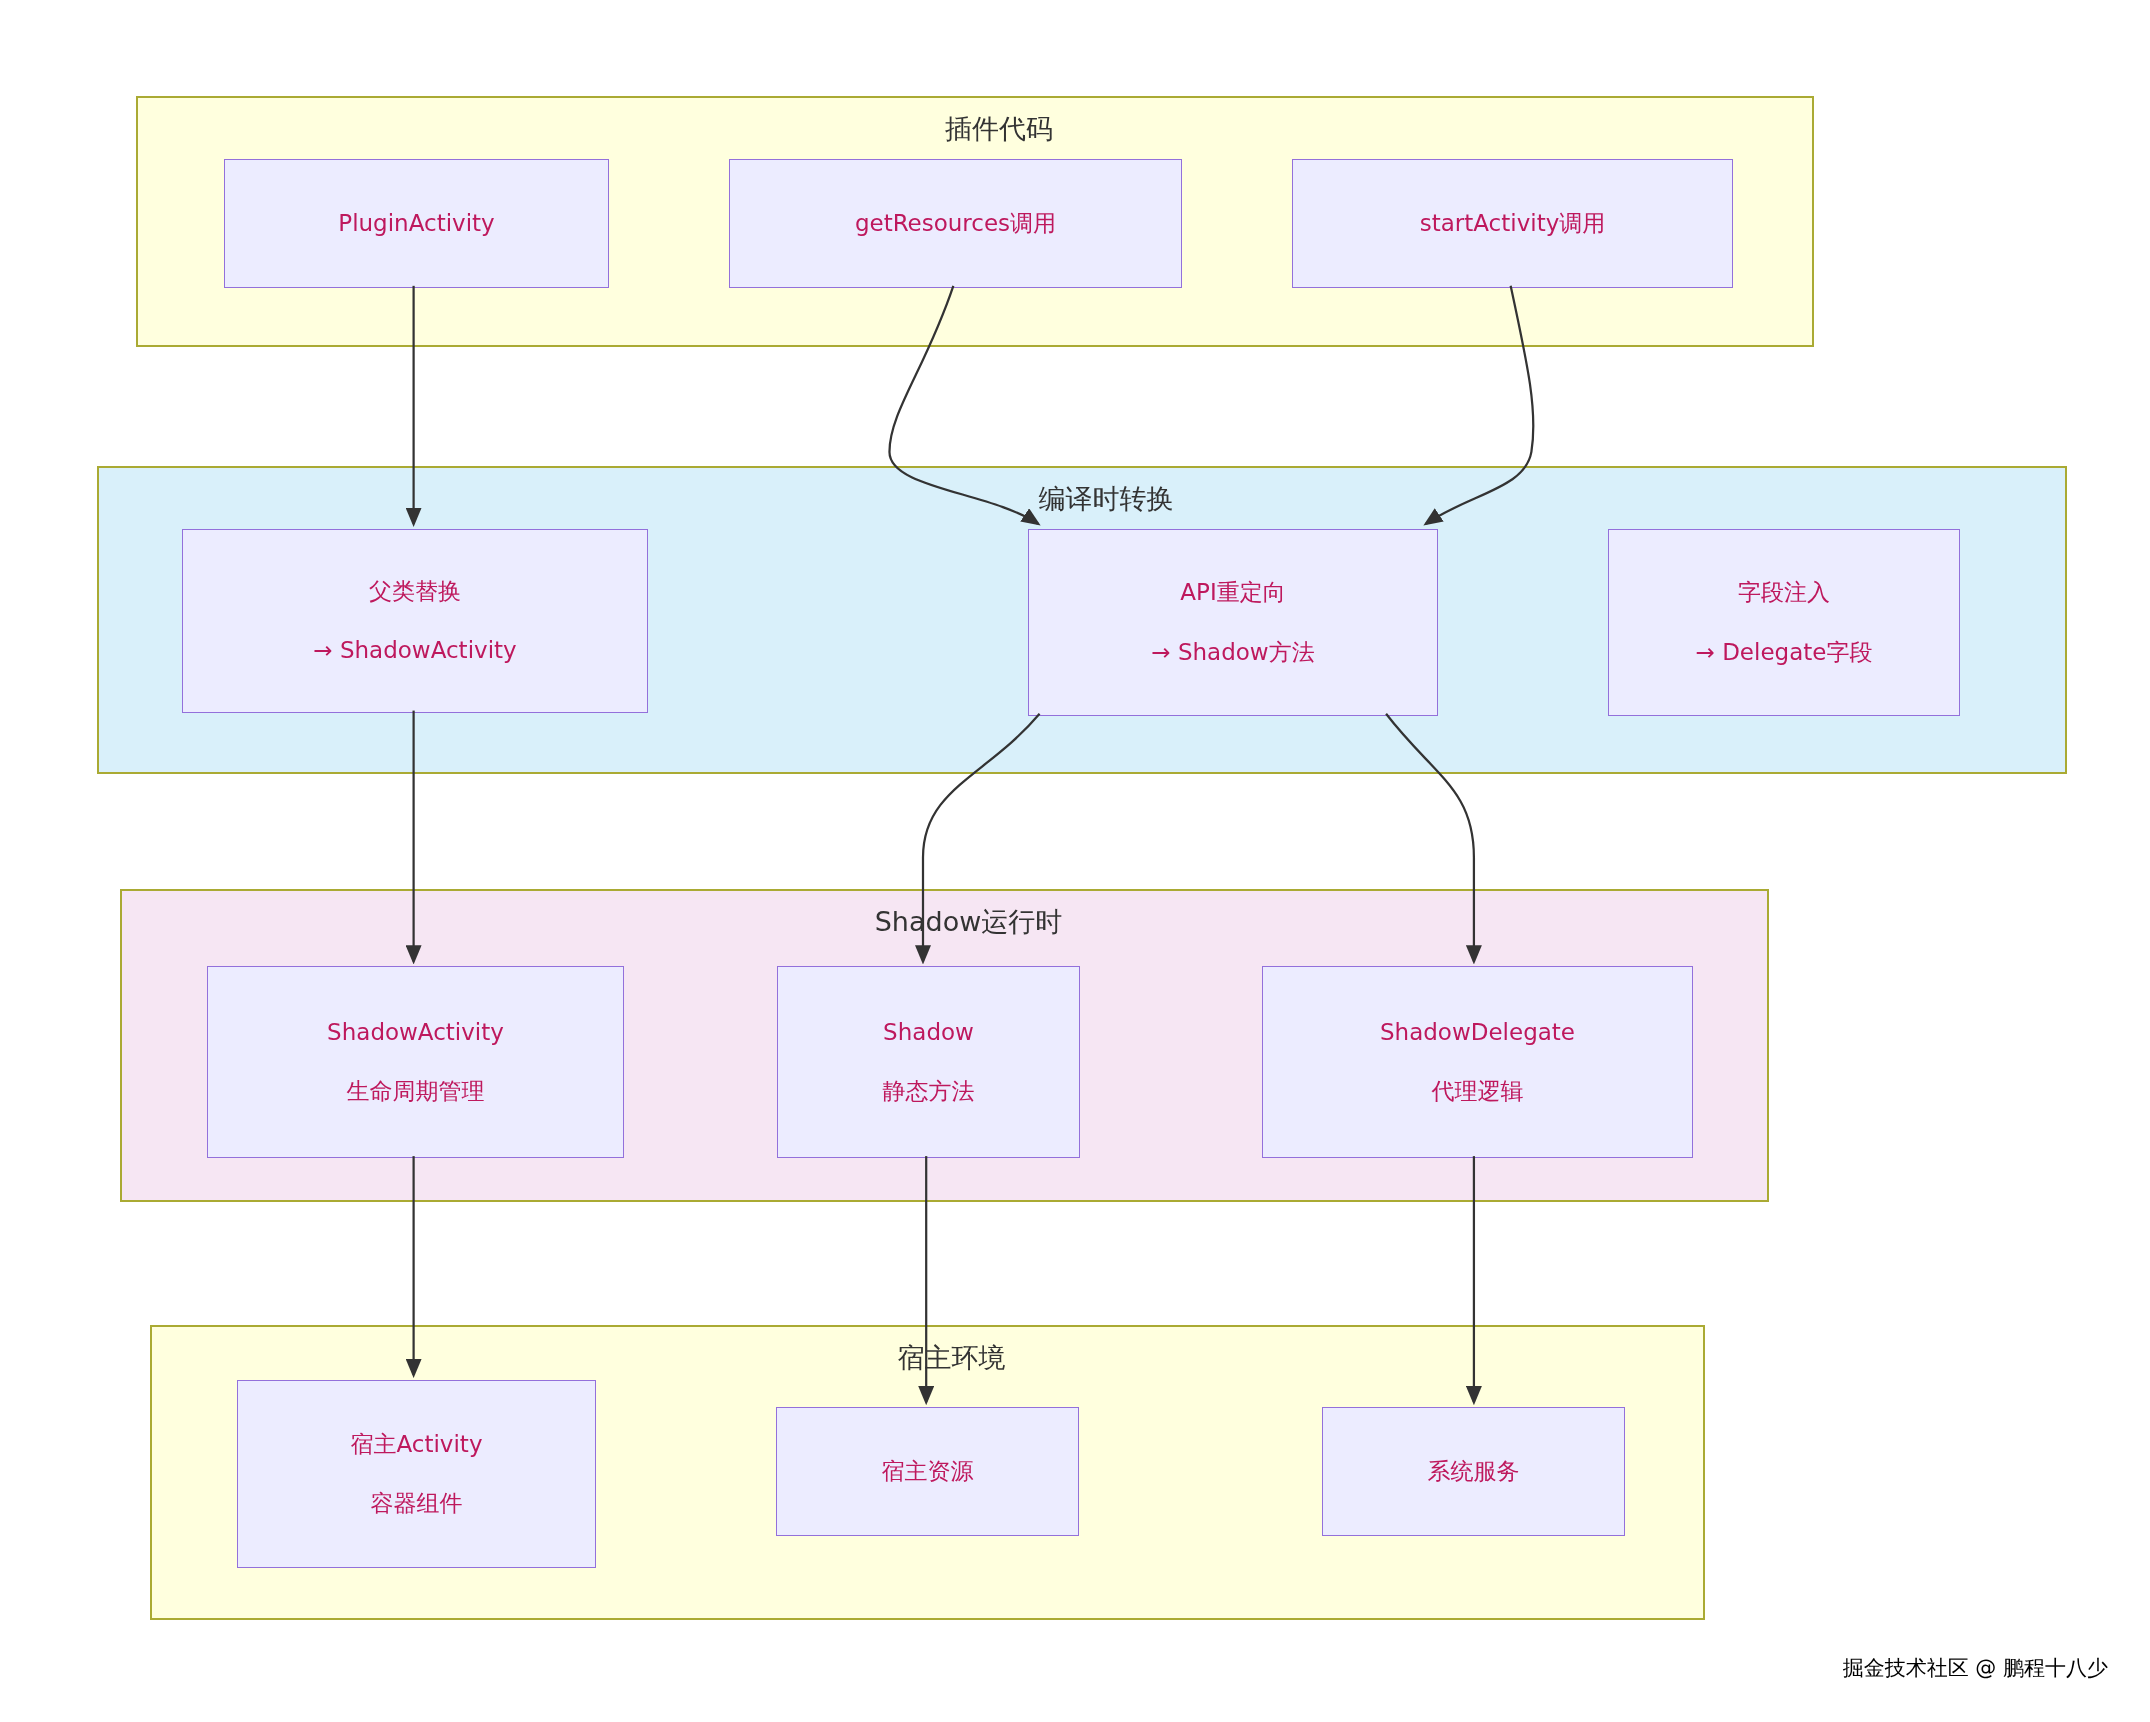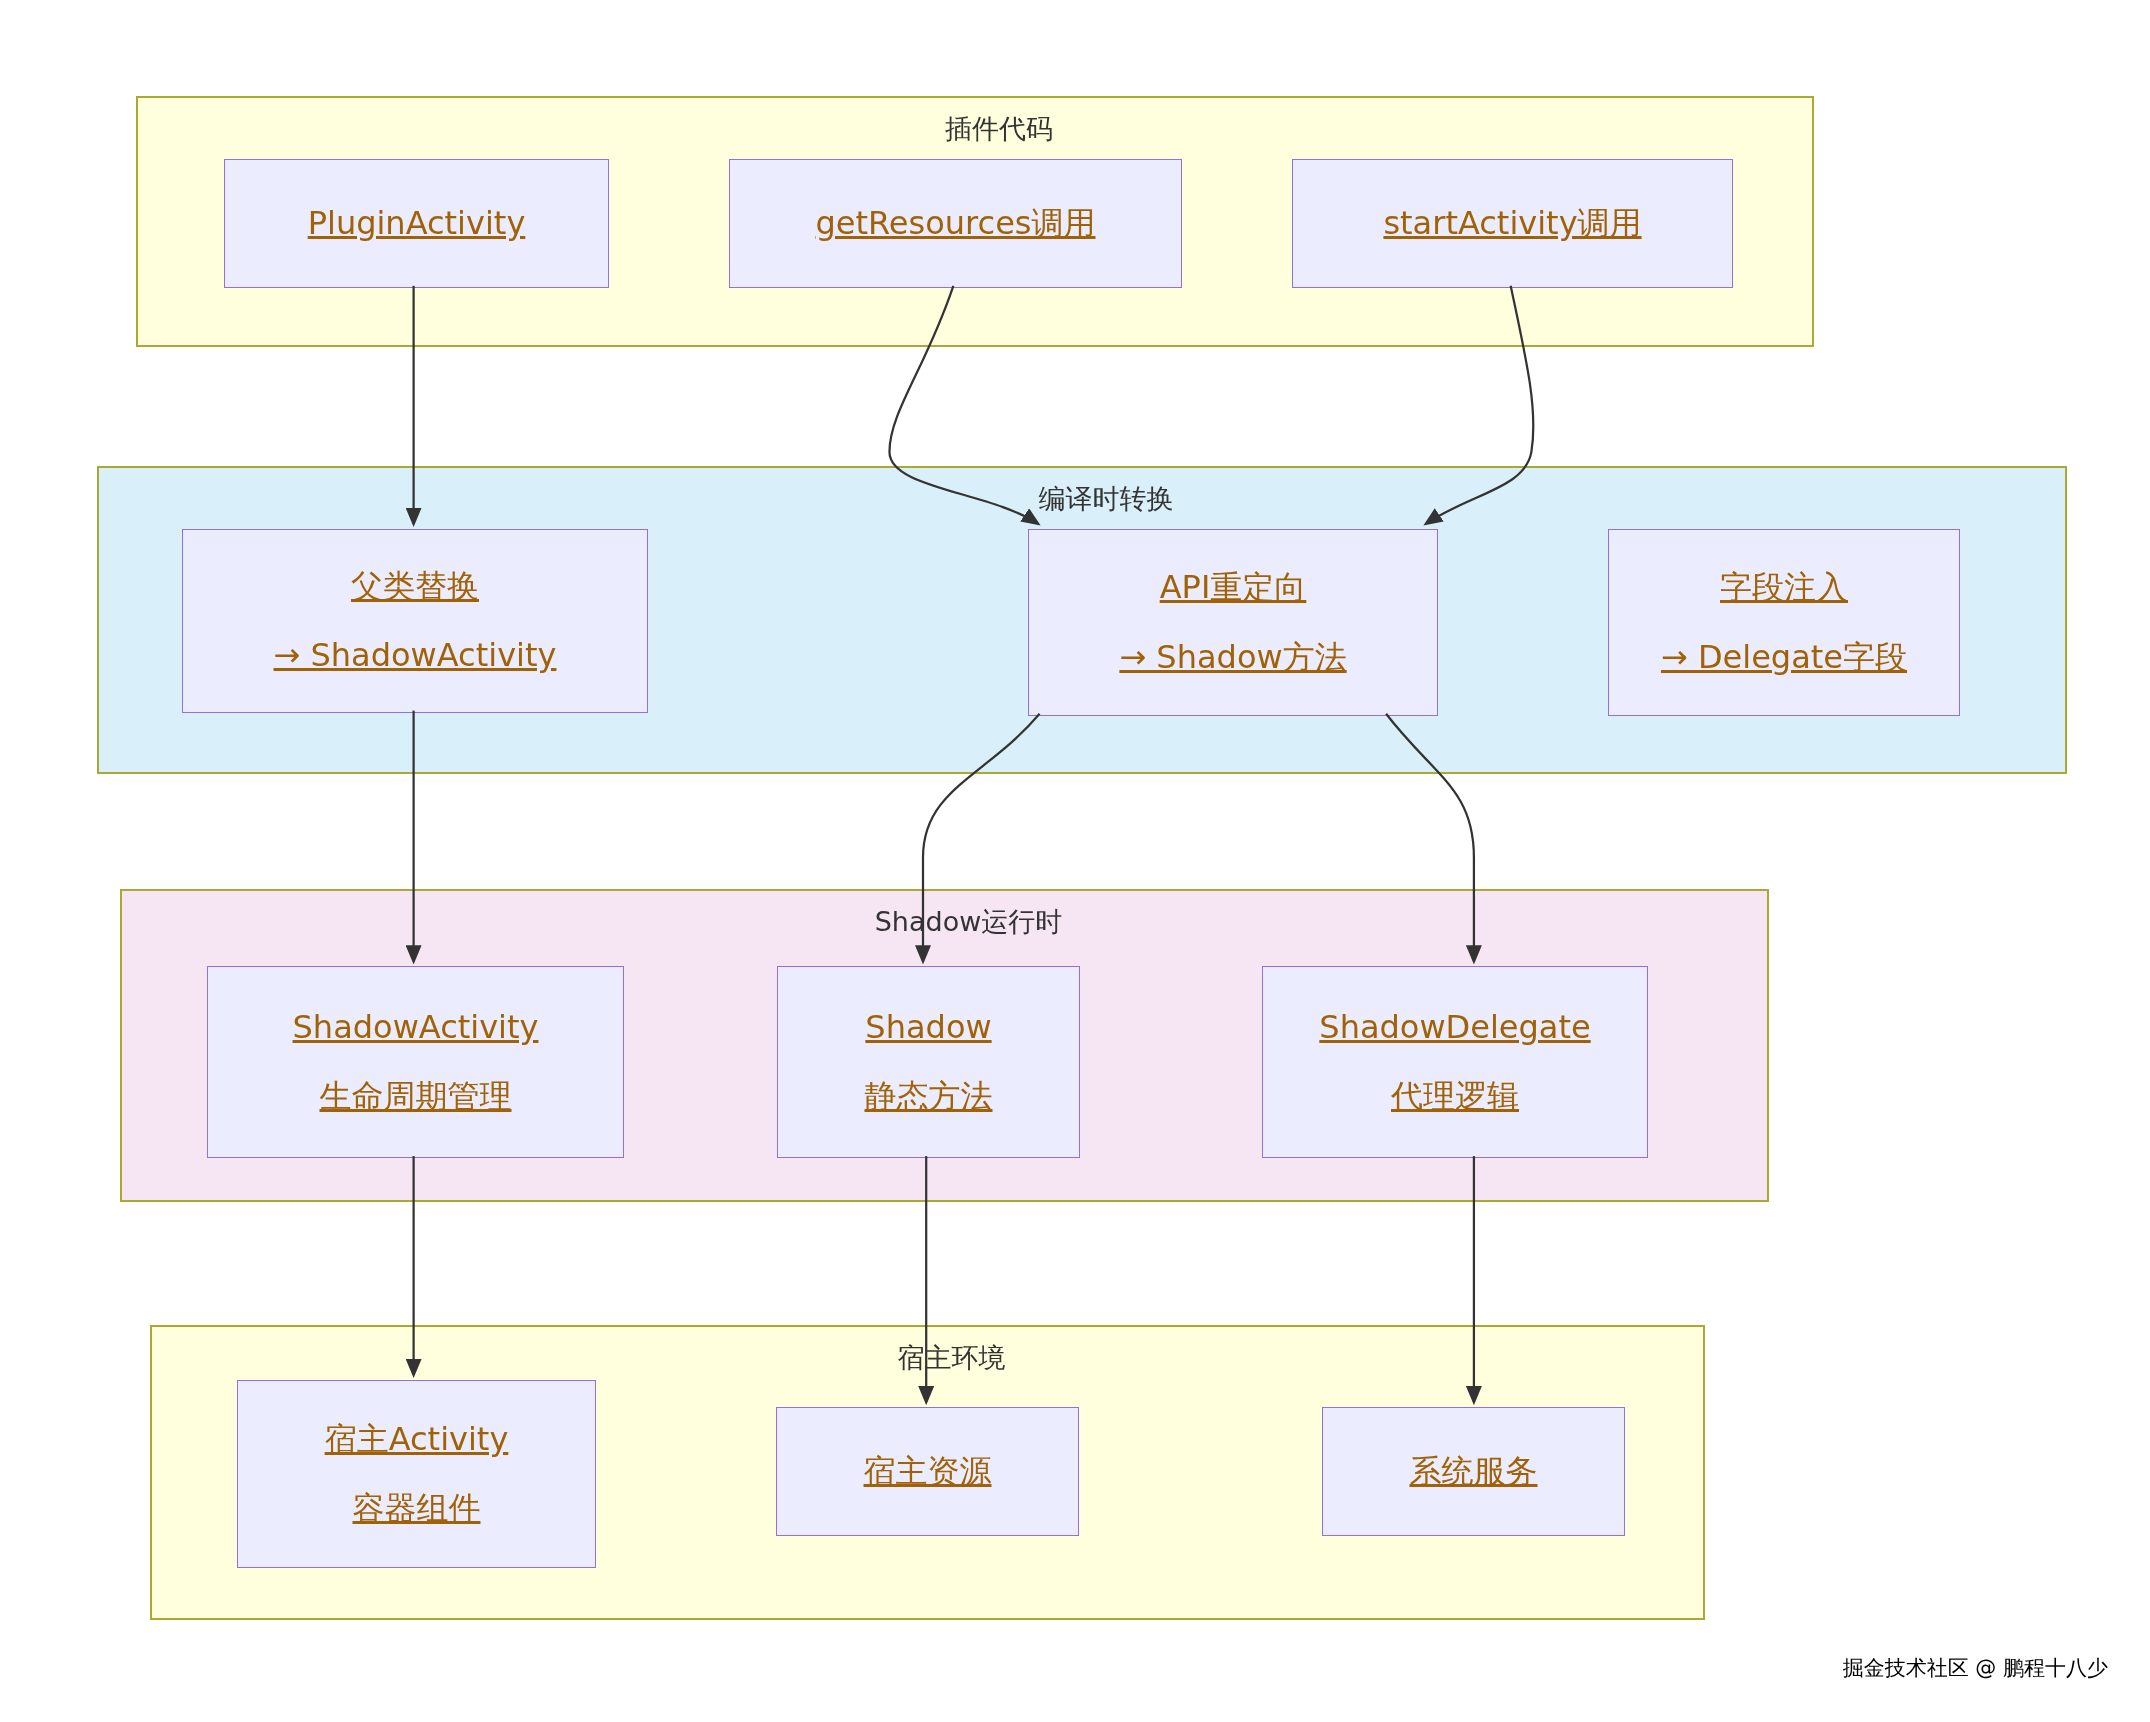--- a/index.html
+++ b/index.html
@@ -11,21 +11,21 @@
   #edge-layer{position:absolute;left:0;top:0;z-index:10;pointer-events:none;}
   .section{position:absolute;border:2.4px solid #aaaa33;box-sizing:border-box;z-index:1;}
   .section-title{
     position:absolute;top:12.8px;left:0;width:100%;text-align:center;
     font-size:27px;color:#333333;white-space:nowrap;padding-left:24px;
   }
   .node{
     position:absolute;border:1.6px solid #9370db;box-sizing:border-box;z-index:5;
     display:flex;flex-direction:column;align-items:center;justify-content:center;gap:34px;
   }
-  .node-line{font-size:32px;line-height:1.1;white-space:nowrap;color:#a16207;text-decoration:underline;}
+  .node-line{font-size:23px;line-height:1.1;white-space:nowrap;color:#be185d;}
   .edge{fill:none;stroke:#333333;stroke-width:1.4;}
   .watermark{
     position:absolute;right:43px;top:1654px;font-size:21px;color:#a8a8a8;
     z-index:11;text-shadow:0.8px 0.8px 0 #ffffff;white-space:nowrap;
   }
 </style>
 </head>
 <body>
 
 <div id="canvas" style="color: rgb(51, 51, 51);">
@@ -59,21 +59,21 @@
     <div class="section" style="left: 120px; top: 889px; width: 1649px; height: 313px; background: rgb(246, 230, 243); border-color: rgb(170, 170, 51);">
       <div class="section-title">Shadow运行时</div>
       <div class="node" style="left: 85px; top: 75px; width: 417px; height: 192px; background: rgb(236, 236, 255); border-color: rgb(147, 112, 219);">
         <div class="node-line">ShadowActivity</div>
         <div class="node-line">生命周期管理</div>
       </div>
       <div class="node" style="left: 655px; top: 75px; width: 303px; height: 192px; background: rgb(236, 236, 255); border-color: rgb(147, 112, 219);">
         <div class="node-line">Shadow</div>
         <div class="node-line">静态方法</div>
       </div>
-      <div class="node" style="left: 1140px; top: 75px; width: 386px; height: 192px; background: rgb(236, 236, 255); border-color: rgb(147, 112, 219);">
+      <div class="node" style="left: 1140px; top: 75px; width: 431px; height: 192px; background: rgb(236, 236, 255); border-color: rgb(147, 112, 219);">
         <div class="node-line">ShadowDelegate</div>
         <div class="node-line">代理逻辑</div>
       </div>
     </div>
     <div class="section" style="left: 150px; top: 1325px; width: 1555px; height: 295px; background: rgb(255, 255, 222); border-color: rgb(170, 170, 51);">
       <div class="section-title">宿主环境</div>
       <div class="node" style="left: 85px; top: 53px; width: 359px; height: 188px; background: rgb(236, 236, 255); border-color: rgb(147, 112, 219);">
         <div class="node-line">宿主Activity</div>
         <div class="node-line">容器组件</div>
       </div>

